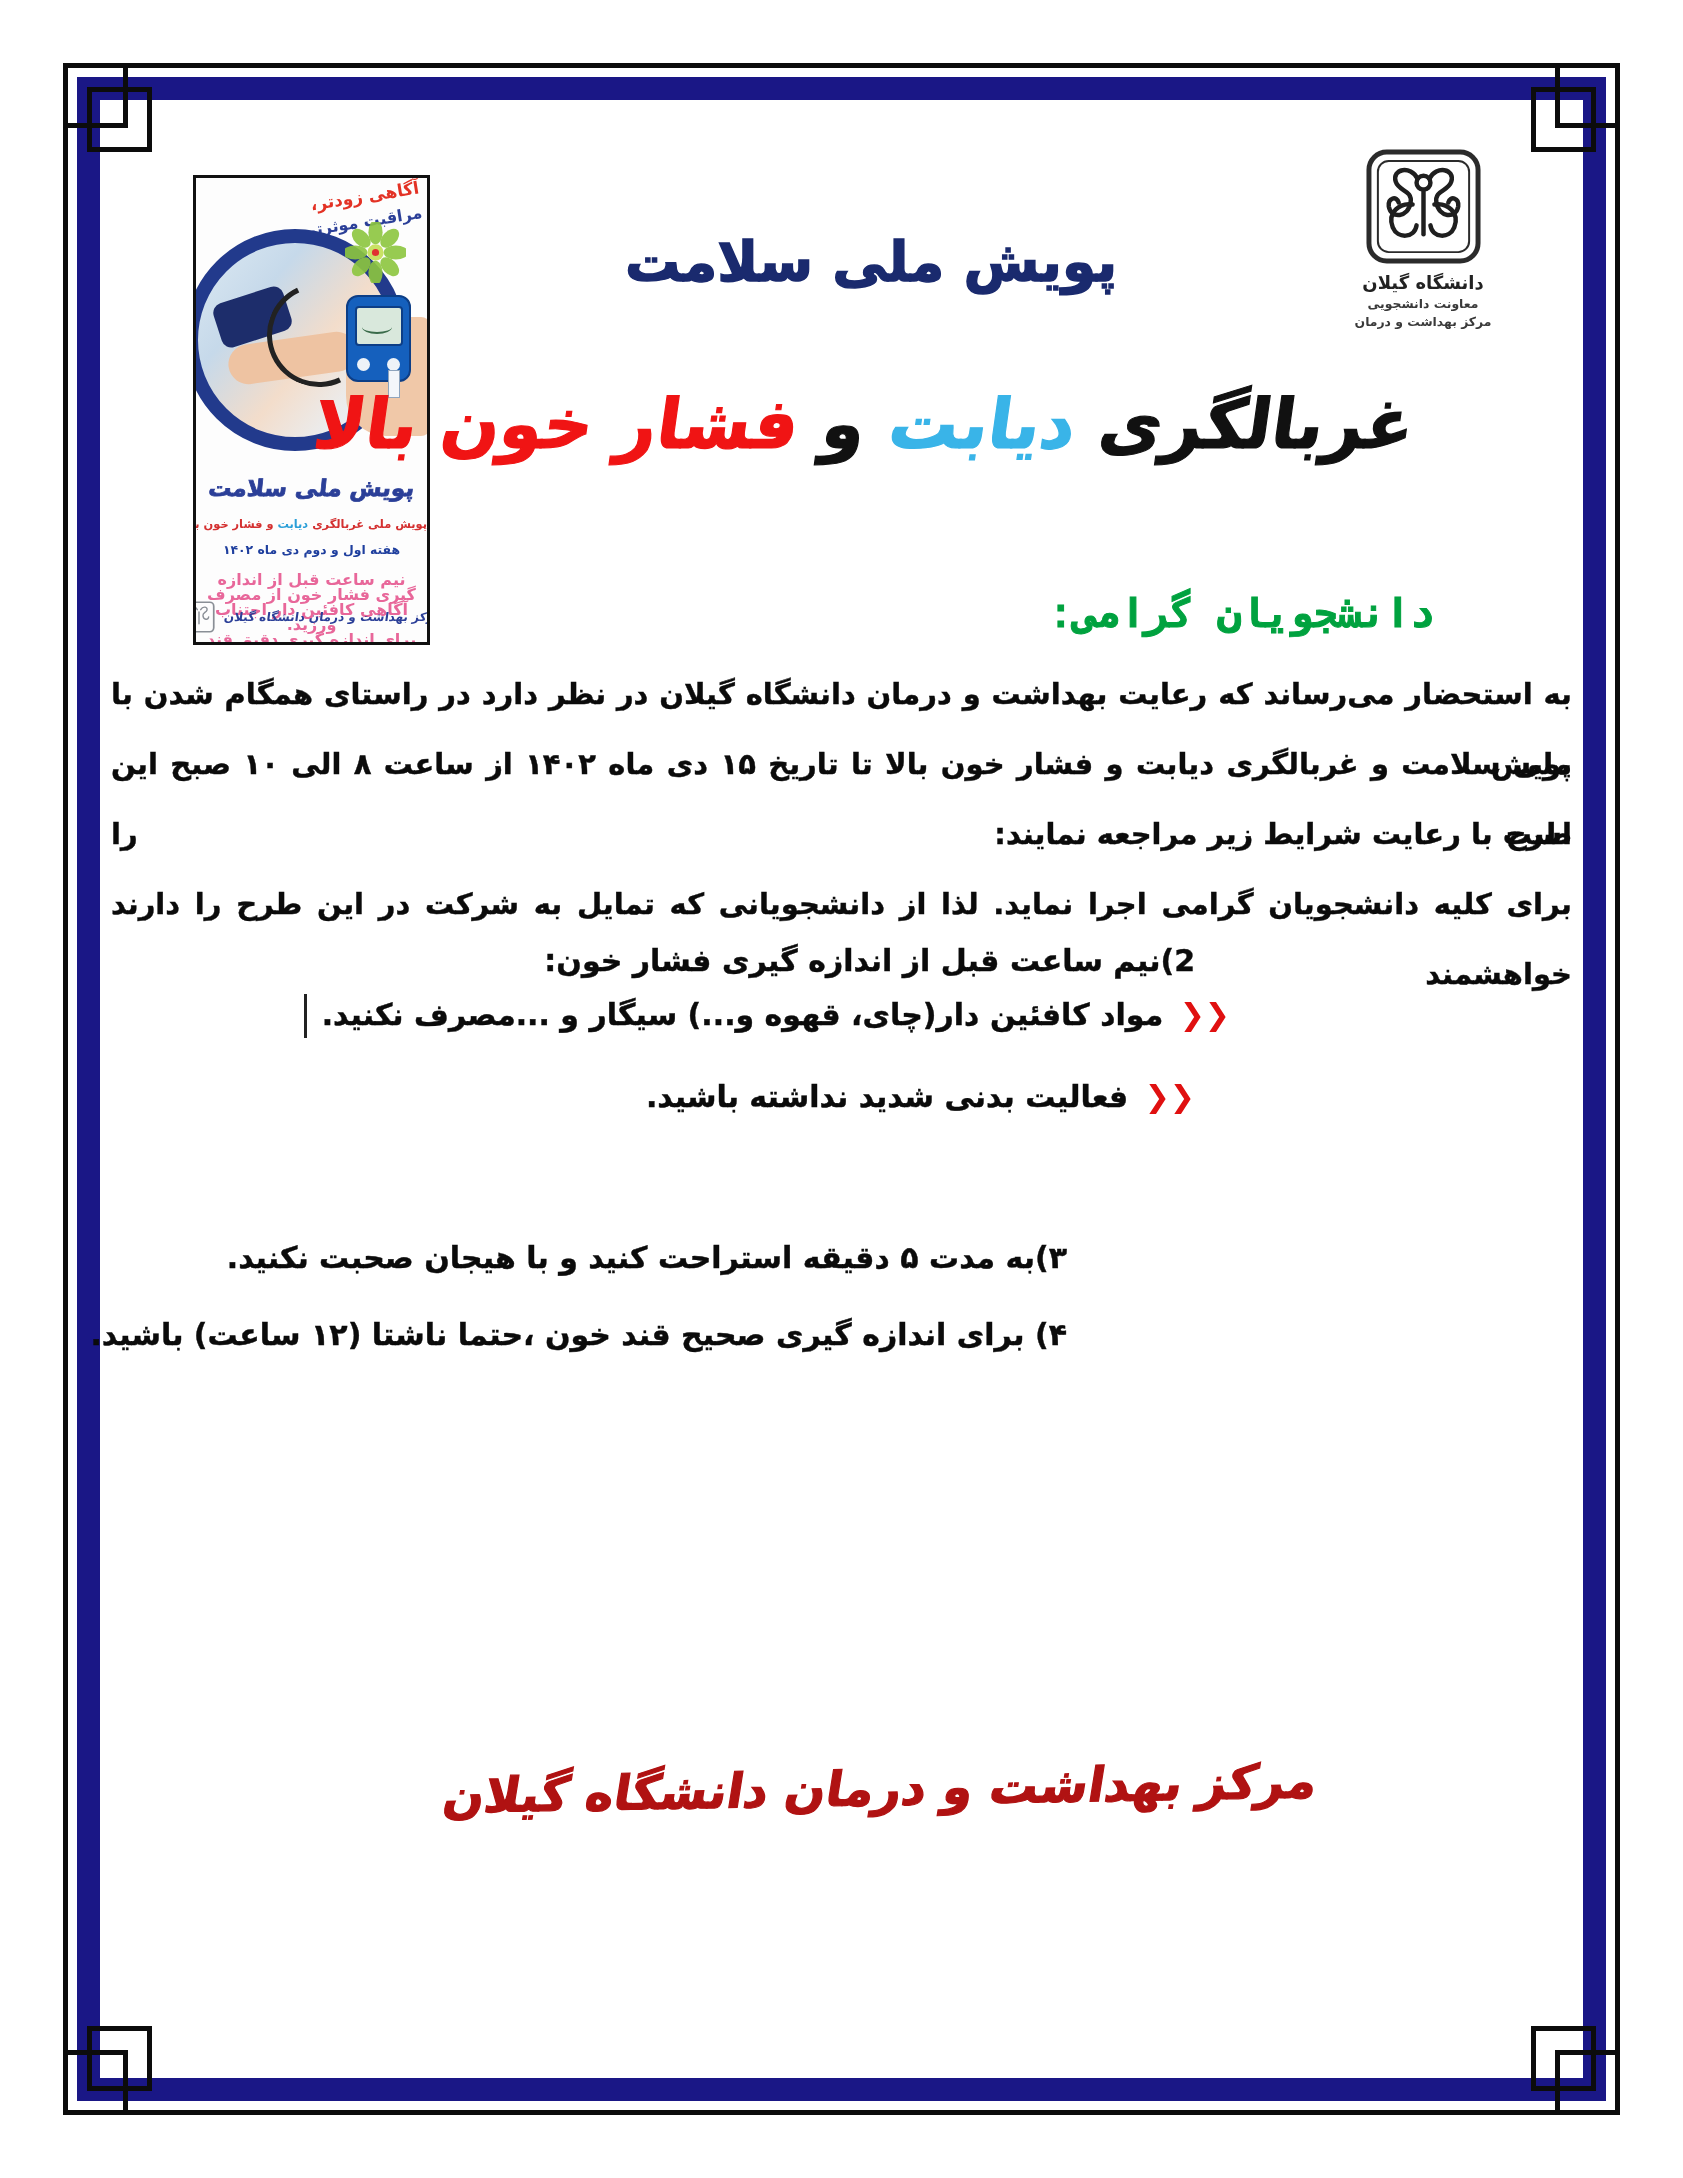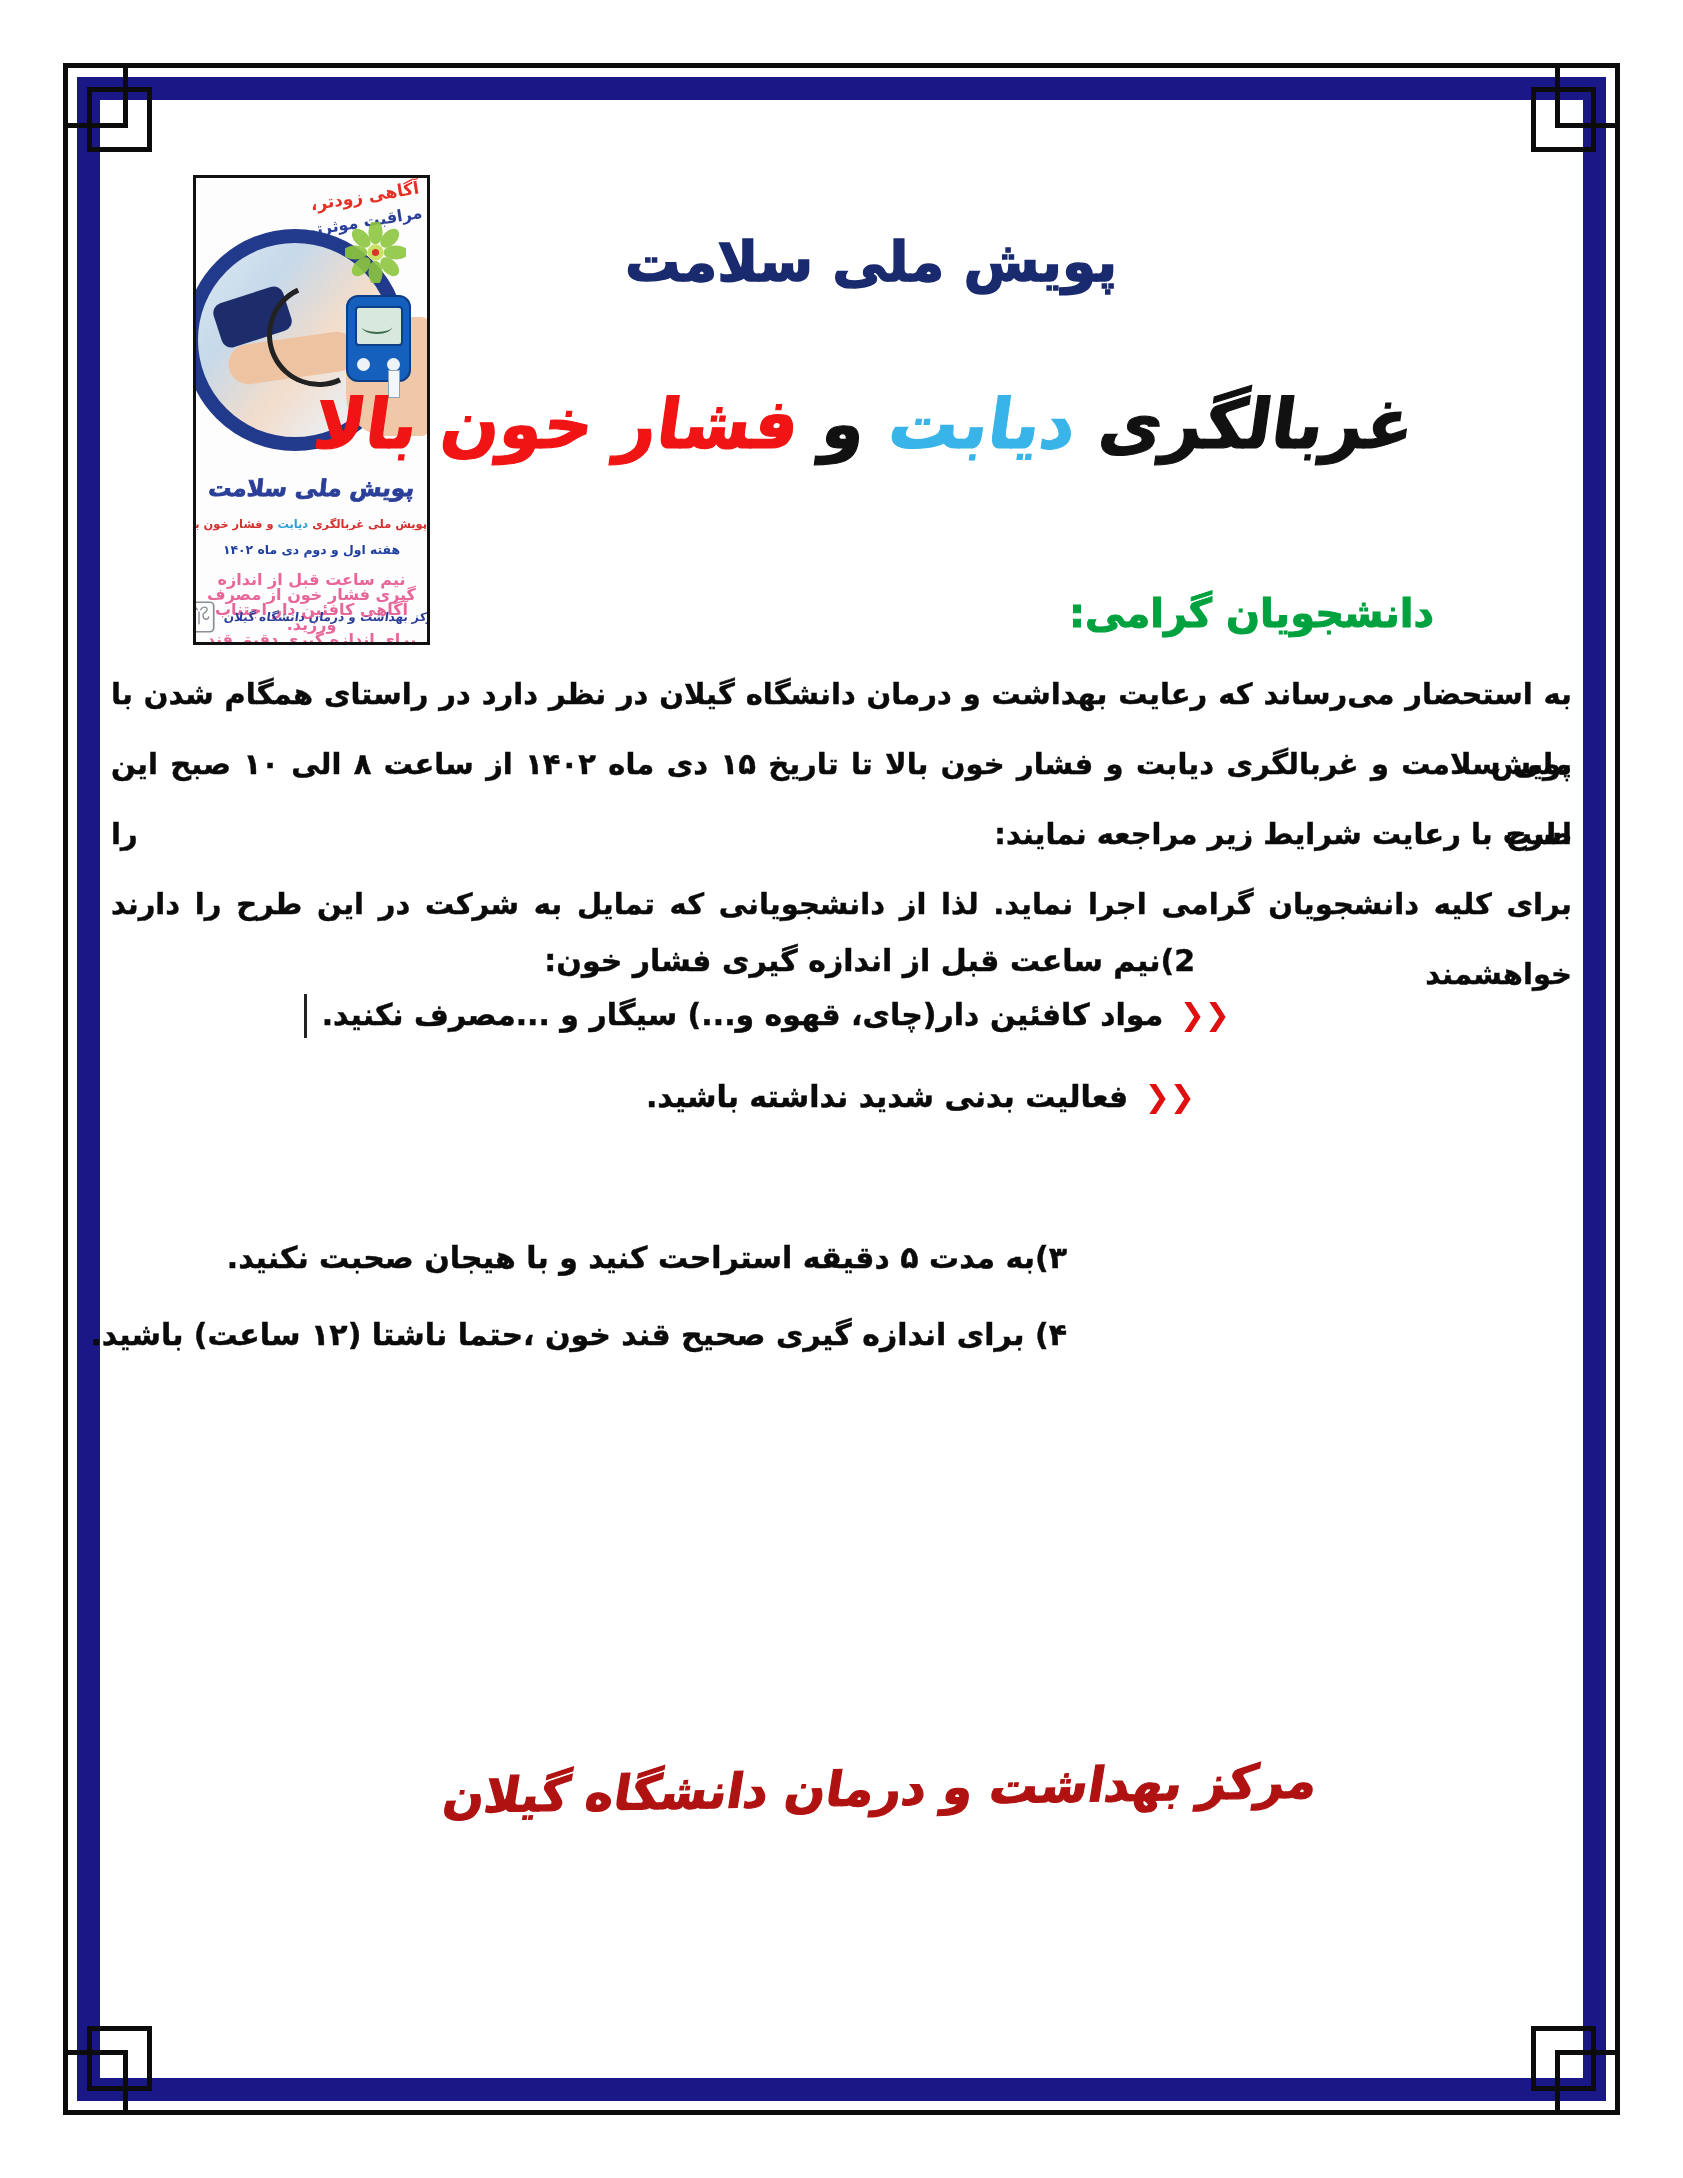--- a/index.html
+++ b/index.html
@@ -129,28 +129,45 @@
         <g stroke="#8a8f96" stroke-width="5" fill="none" stroke-linecap="round">
           <path d="M66,34 C74,20 92,24 88,36 C85,45 72,44 74,56 C76,70 92,72 94,60"></path>
           <path d="M54,34 C46,20 28,24 32,36 C35,45 48,44 46,56 C44,70 28,72 26,60"></path>
           <line x1="60" y1="42" x2="60" y2="84"></line>
         </g>
       </svg>
       <div class="poster-footer-text">مرکز بهداشت و درمان دانشگاه گیلان</div>
     </div>
   </div>
 
+  <div class="uni-logo-block">
+    <svg class="uni-logo-svg" viewBox="0 0 120 120">
+      <rect x="5" y="5" width="110" height="110" rx="18" fill="none" stroke="#2b2b2b" stroke-width="5"></rect>
+      <rect x="14" y="14" width="92" height="92" rx="11" fill="none" stroke="#2b2b2b" stroke-width="2"></rect>
+      <g stroke="#1f1f1f" stroke-width="4.5" fill="none" stroke-linecap="round">
+        <circle cx="60" cy="36" r="7"></circle>
+        <line x1="60" y1="43" x2="60" y2="88"></line>
+        <path d="M66,32 C73,18 92,22 88,35 C85,45 71,43 73,56 C75,71 93,73 95,60 C96,51 87,49 85,56"></path>
+        <path d="M71,58 C84,56 97,66 91,81 C86,93 69,92 67,79"></path>
+        <path d="M54,32 C47,18 28,22 32,35 C35,45 49,43 47,56 C45,71 27,73 25,60 C24,51 33,49 35,56"></path>
+        <path d="M49,58 C36,56 23,66 29,81 C34,93 51,92 53,79"></path>
+      </g>
+    </svg>
+    <div class="uni-line1">دانشگاه گیلان</div>
+    <div class="uni-line2">معاونت دانشجویی</div>
+    <div class="uni-line2">مرکز بهداشت و درمان</div>
+  </div>
 
   <div class="main-title">پویش ملی سلامت</div>
 
   <div class="subtitle">
     <span style="color: rgb(17, 17, 17);">غربالگری </span><span style="color: rgb(57, 180, 232);">دیابت</span><span style="color: rgb(17, 17, 17);"> و </span><span style="color: rgb(240, 20, 20);">فشار خون بالا</span>
   </div>
 
-  <div class="greeting" style="color: rgb(0, 162, 63);">دانشجویان گرامی:</div>
+  <div class="greeting" style="color: rgb(0, 162, 63); font-family: Liberation Mono, monospace;">دانشجویان گرامی:</div>
 
   <div class="body-text">
     <div class="body-line">به استحضار می‌رساند که رعایت بهداشت و درمان دانشگاه گیلان در نظر دارد در راستای همگام شدن با پویش</div>
     <div class="body-line">ملی سلامت و غربالگری دیابت و فشار خون بالا تا تاریخ ۱۵ دی ماه ۱۴۰۲ از ساعت ۸ الی ۱۰ صبح این طرح را</div>
     <div class="body-line last">است با رعایت شرایط زیر مراجعه نمایند:</div>
     <div class="body-line">برای کلیه دانشجویان گرامی اجرا نماید. لذا از دانشجویانی که تمایل به شرکت در این طرح را دارند خواهشمند</div>
   </div>
 
   <div class="list-line" style="right:488px;top:943px;">2)نیم ساعت قبل از اندازه گیری فشار خون:</div>
 

